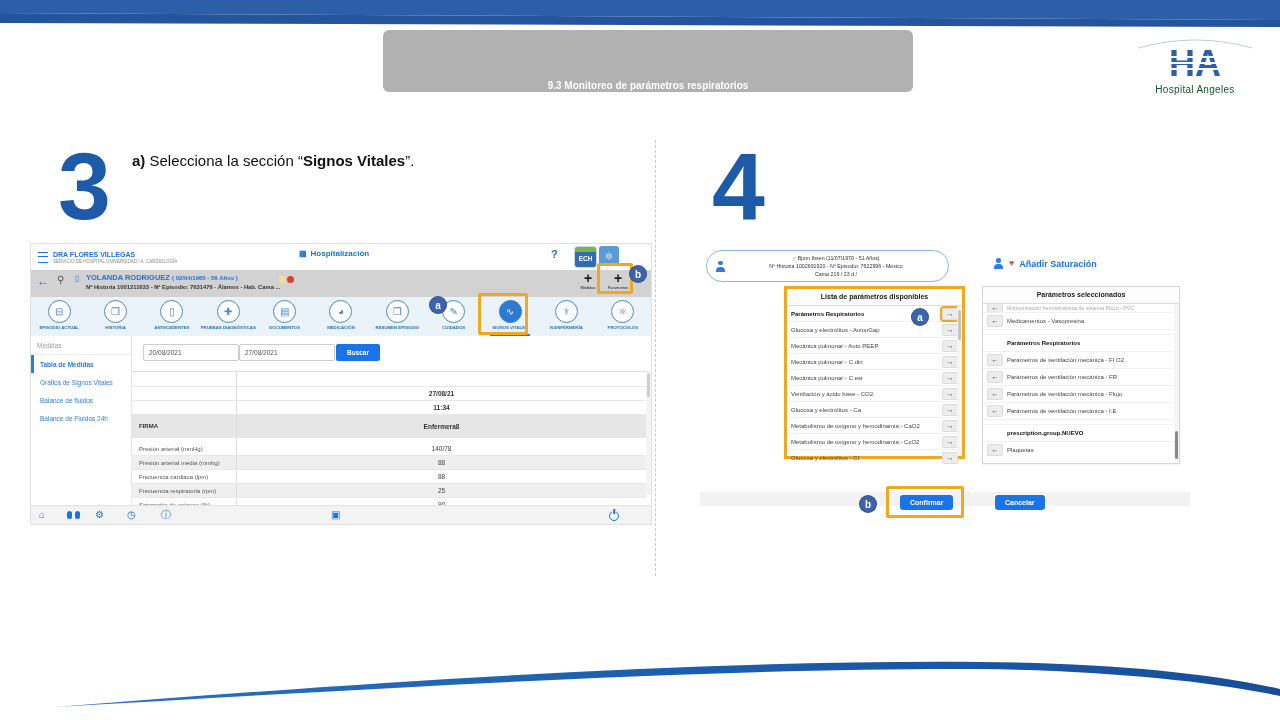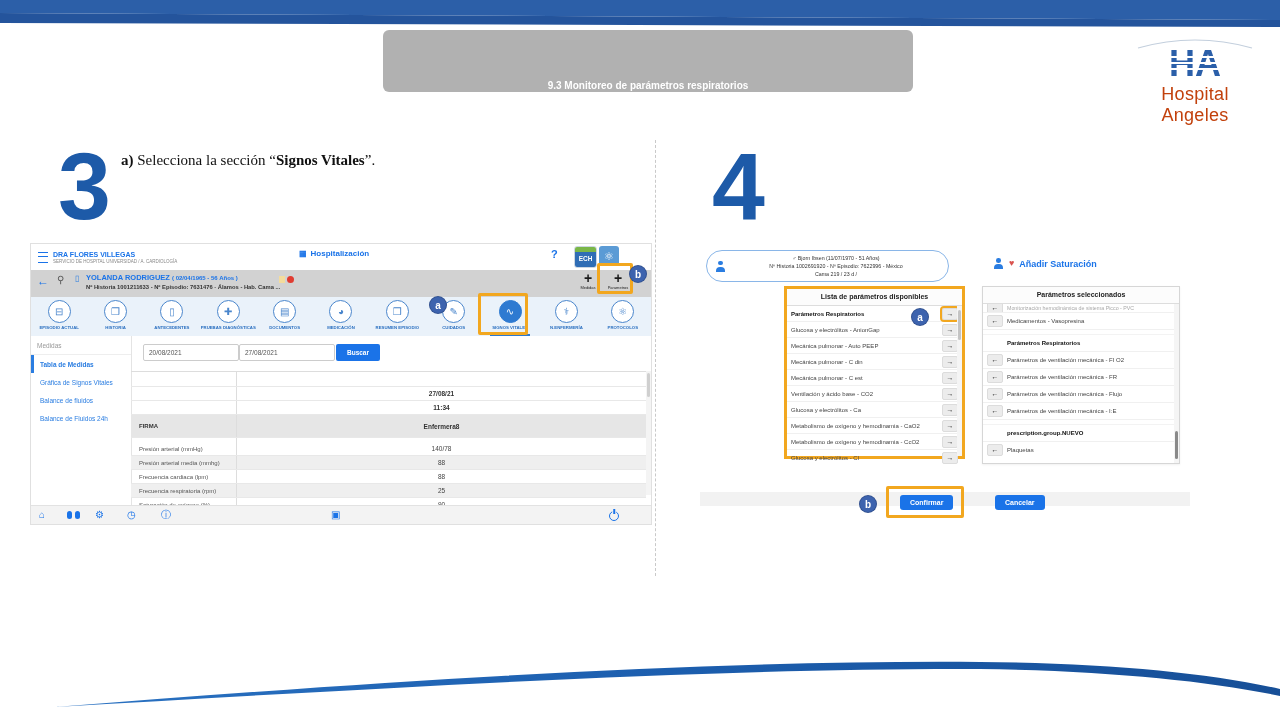--- a/index.html
+++ b/index.html
@@ -11,21 +11,21 @@
   .top-band{left:0;top:0;width:1280px;height:30px;}
 
   
   .banner{left:383px;top:30px;width:530px;height:62px;background:#b1b1b1;border-radius:6px;
           color:#fff;text-align:center;display:flex;flex-direction:column;justify-content:center;font-weight:bold;}
   .banner .l1{font-size:18px;line-height:1.35;}
   .banner .l2{font-size:10px;line-height:1.3;margin-top:48px;}
 
   
   .ha-logo{left:1130px;top:34px;width:130px;text-align:center;}
-  .ha-text{font-size:18px;color:#c2410c;margin-top:0px;letter-spacing:0.3px;}
+  .ha-text{font-size:10px;color:#14532d;margin-top:0px;letter-spacing:0.3px;}
 
   
   .step-num{font-size:95px;font-weight:800;color:#1d5aa8;line-height:0.85;}
   .step-text{font-size:15px;color:#111;line-height:1.32;}
   .step-text p{margin:0 0 2px 0;}
 
   .vdash{left:655px;top:140px;height:436px;width:0;border-left:1px dashed #c9c9c9;}
 
   
   .ann{width:16px;height:16px;border-radius:50%;background:#3d63ae;color:#fff;font-size:10px;font-weight:bold;
@@ -151,21 +151,21 @@
       <rect x="30" y="22" width="70" height="2" fill="#ffffff"></rect>
       <rect x="30" y="28" width="70" height="2" fill="#ffffff"></rect>
       <rect x="30" y="34" width="70" height="2" fill="#ffffff"></rect>
     </svg>
     <div class="ha-text">Hospital Angeles</div>
   </div>
 
   <div class="abs vdash"></div>
 
   <div class="abs step-num" style="left:58px;top:146px;">3</div>
-  <div class="abs step-text" style="left:121px;top:151px;width:518px;font-family:Liberation Serif, serif;">
+  <div class="abs step-text" style="left:132px;top:151px;width:518px;">
     <p><b>a) </b><span>Selecciona la sección “</span><b>Signos Vitales</b><span>”.</span></p>
   </div>
 
   <div class="abs step-num" style="left:712px;top:146px;">4</div>
   <div class="abs step-text" style="left:775px;top:151px;width:438px;">
   </div>
 
   <div class="abs shot1">
 
     <div class="s1-header">

